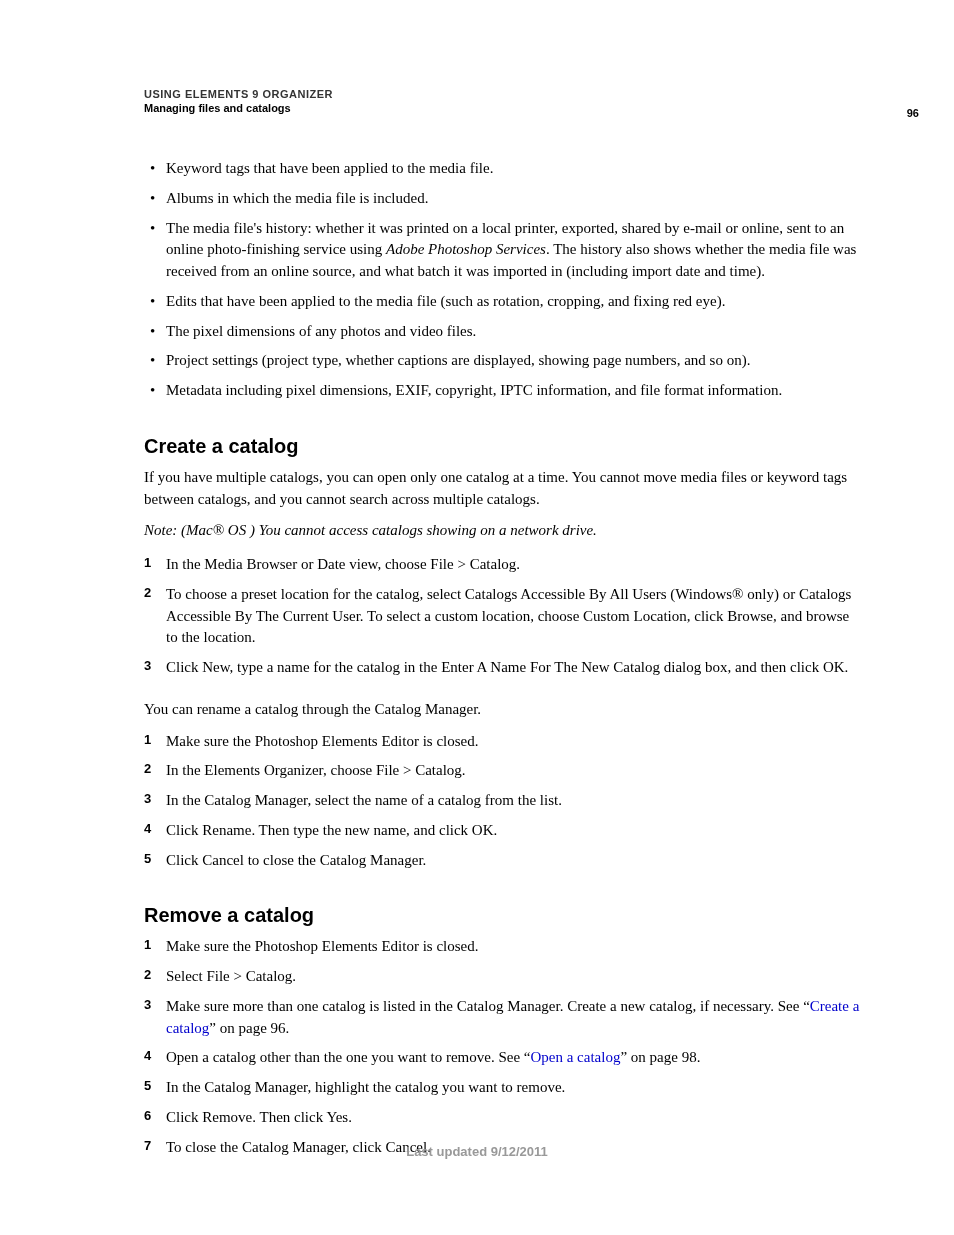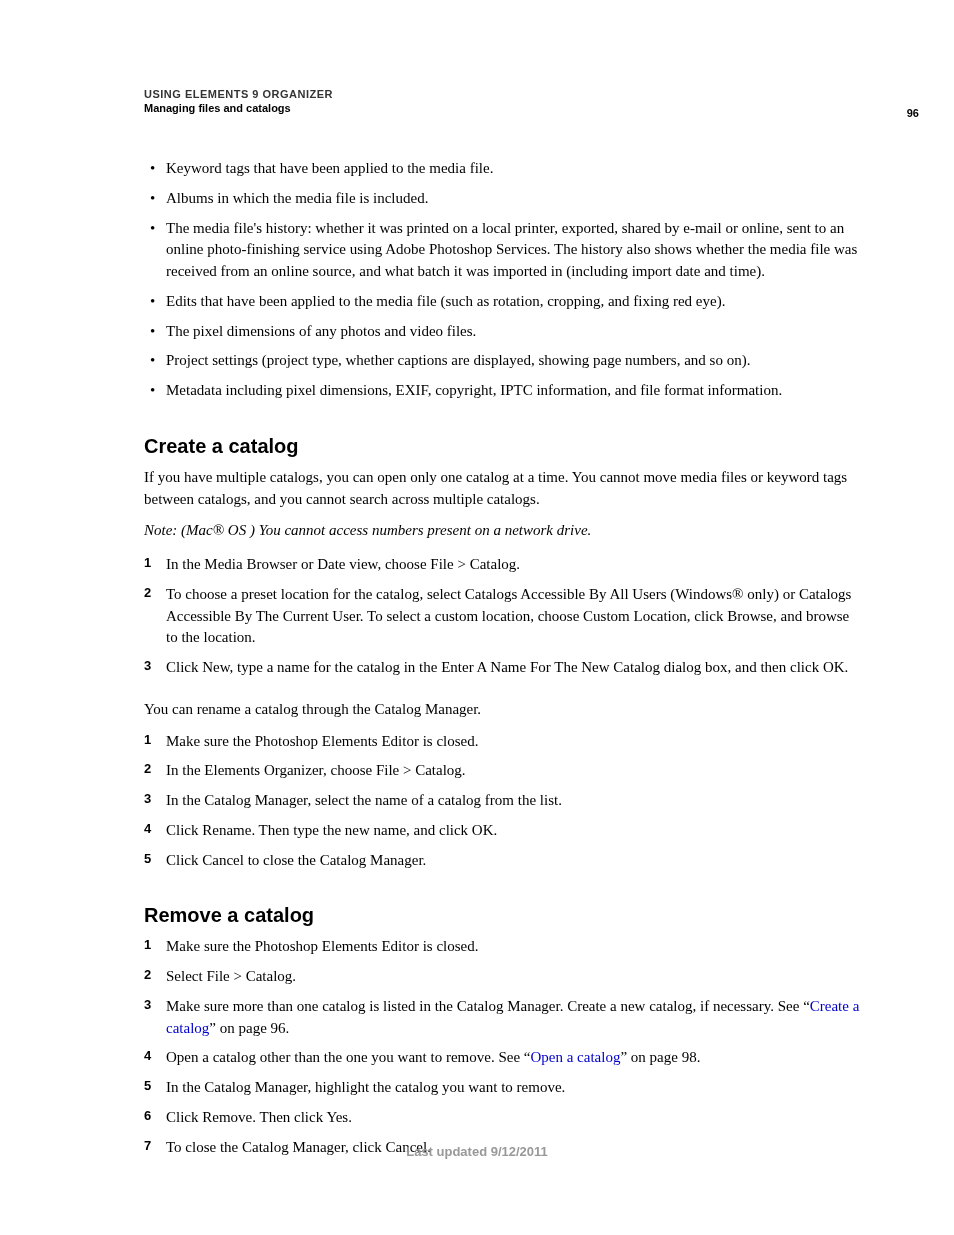--- a/index.html
+++ b/index.html
@@ -103,20 +103,21 @@
     left: 0;
     top: 0;
     font-family: "Myriad Pro", "Helvetica Neue", Arial, sans-serif;
     font-weight: 700;
     font-size: 13px;
   }
   .link {
     color: #0000cc;
   }
   .italic {
+    font-style: italic;
   }
   .footer {
     position: absolute;
     bottom: 76px;
     left: 0;
     width: 100%;
     text-align: center;
     font-family: "Myriad Pro", "Helvetica Neue", Arial, sans-serif;
     font-size: 13px;
     font-weight: 600;
@@ -147,21 +148,21 @@
       </li>
       <li><span>Edits that have been applied to the media file (such as rotation, cropping, and fixing red eye).</span></li>
       <li><span>The pixel dimensions of any photos and video files.</span></li>
       <li><span>Project settings (project type, whether captions are displayed, showing page numbers, and so on).</span></li>
       <li><span>Metadata including pixel dimensions, EXIF, copyright, IPTC information, and file format information.</span></li>
     </ul>
 
     <h2>Create a catalog</h2>
     <p class="para">If you have multiple catalogs, you can open only one catalog at a time. You cannot move media files or keyword tags between catalogs, and you cannot search across multiple catalogs.</p>
     <p class="note">
-      <span class="label">Note:</span><span class="body"> (Mac® OS ) You cannot access numbers present on a network drive.</span>
+      <span class="label">Note:</span><span class="body"> (Mac® OS ) You cannot access catalogs showing on a network drive.</span>
     </p>
     <ol class="steps">
       <li><span>In the Media Browser or Date view, choose File &gt; Catalog.</span></li>
       <li><span>To choose a preset location for the catalog, select Catalogs Accessible By All Users (Windows® only) or Catalogs Accessible By The Current User. To select a custom location, choose Custom Location, click Browse, and browse to the location.</span></li>
       <li><span>Click New, type a name for the catalog in the Enter A Name For The New Catalog dialog box, and then click OK.</span></li>
     </ol>
 
     <p class="para">You can rename a catalog through the Catalog Manager.</p>
     <ol class="steps">
       <li><span>Make sure the Photoshop Elements Editor is closed.</span></li>

